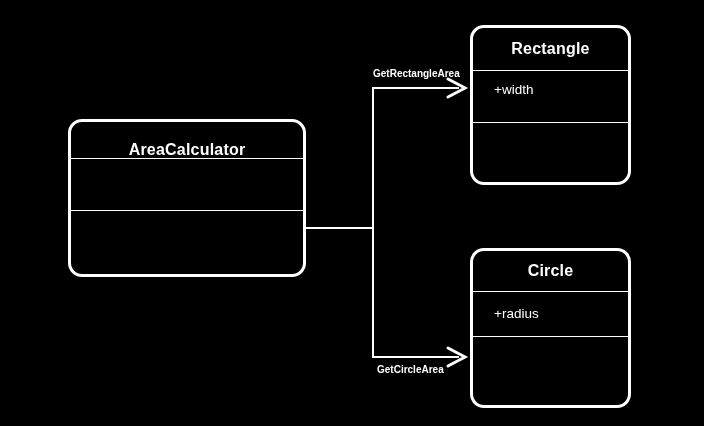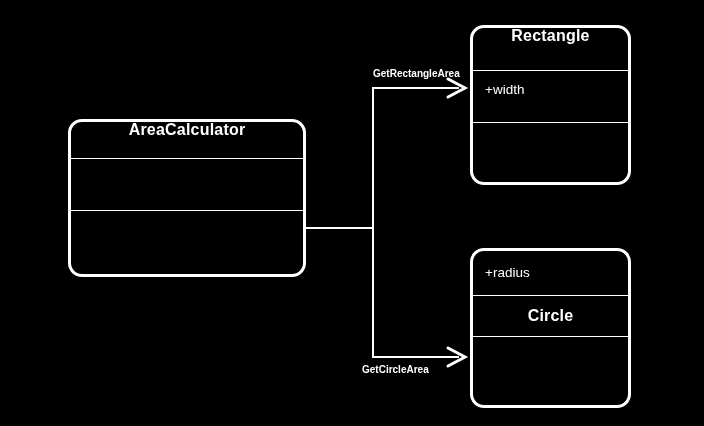--- a/index.html
+++ b/index.html
@@ -55,21 +55,21 @@
     white-space: nowrap;
   }
   .uml-member {
     color: #ffffff;
     font-size: 13.5px;
     font-weight: normal;
     line-height: 16px;
     white-space: nowrap;
   }
   .members-block {
-    padding-left: 12px;
+    padding-left: 21px;
   }
   .edge-label {
     position: absolute;
     color: #ffffff;
     font-size: 10px;
     font-weight: bold;
     line-height: 1;
     white-space: nowrap;
     background: transparent;
   }
@@ -84,46 +84,46 @@
       <path d="M 306 228 L 373 228 L 373 88 L 458 88" fill="none" stroke="#ffffff" stroke-width="2" stroke-linecap="square" stroke-linejoin="miter"></path>
       <path d="M 448 79 L 465 88 L 448 97" fill="none" stroke="#ffffff" stroke-width="3" stroke-linecap="round" stroke-linejoin="miter"></path>
     </g>
     <g>
       <path d="M 306 228 L 373 228 L 373 357 L 458 357" fill="none" stroke="#ffffff" stroke-width="2" stroke-linecap="square" stroke-linejoin="miter"></path>
       <path d="M 448 348 L 465 357 L 448 366" fill="none" stroke="#ffffff" stroke-width="3" stroke-linecap="round" stroke-linejoin="miter"></path>
     </g>
   </svg>
 
   <div class="uml-class" style="left:68px; top:119px; width:238px; height:158px;">
-    <div class="uml-compartment divided" style="height:37px; display:flex; align-items:flex-start; justify-content:center;">
+    <div class="uml-compartment divided" style="height:37px; display:flex; align-items:flex-end; justify-content:center;">
       <div class="uml-title">AreaCalculator</div>
     </div>
     <div class="uml-compartment divided" style="height:52px;"></div>
   </div>
 
   <div class="uml-class" style="left:470px; top:25px; width:161px; height:160px;">
-    <div class="uml-compartment divided" style="height:43px; display:flex; align-items:flex-start; justify-content:center;">
+    <div class="uml-compartment divided" style="height:43px; display:flex; align-items:center; justify-content:center;">
       <div class="uml-title">Rectangle</div>
     </div>
     <div class="uml-compartment divided" style="height:52px;">
       <div class="members-block" style="padding-top:11px;">
         <div class="uml-member">+width</div>
       </div>
     </div>
     <div class="uml-compartment" style="height:59px;"></div>
   </div>
 
   <div class="uml-class" style="left:470px; top:248px; width:161px; height:160px;">
+    <div class="uml-compartment divided" style="height:41px; display:flex; align-items:center; justify-content:center;">
+      <div class="uml-title">Circle</div>
+    </div>
     <div class="uml-compartment divided" style="height:45px;">
       <div class="members-block" style="padding-top:14px;">
         <div class="uml-member">+radius</div>
       </div>
     </div>
-    <div class="uml-compartment divided" style="height:41px; display:flex; align-items:center; justify-content:center;">
-      <div class="uml-title">Circle</div>
-    </div>
     <div class="uml-compartment" style="height:68px;"></div>
   </div>
 
   <div class="edge-label" style="left:373px; top:69px;">GetRectangleArea</div>
-  <div class="edge-label" style="left:362px; top:365px;">GetCircleArea</div>
+  <div class="edge-label" style="left:377px; top:365px;">GetCircleArea</div>
 
 </div>
 
 </body></html>

